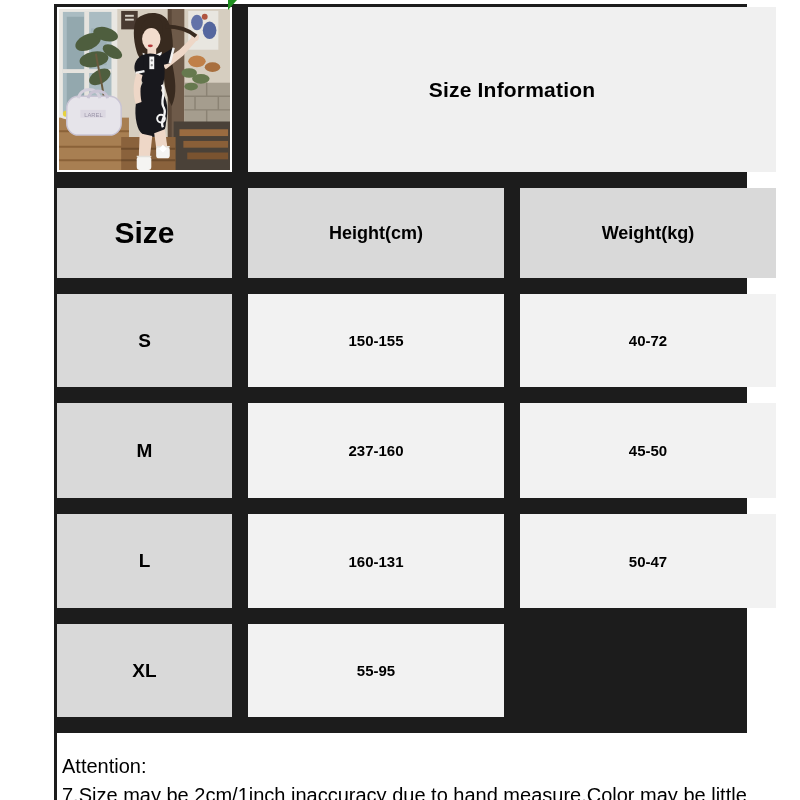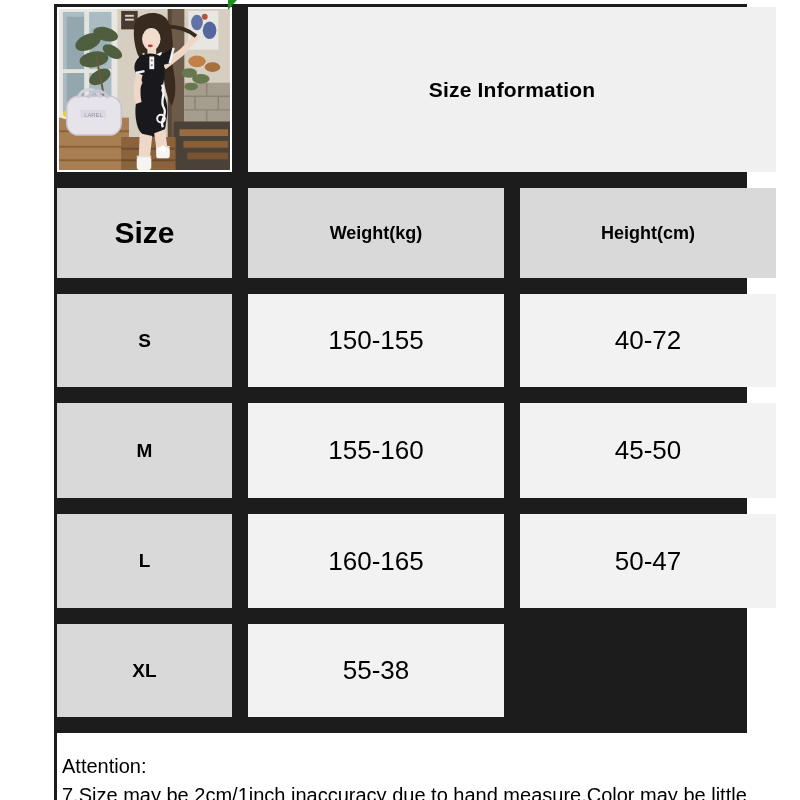--- a/index.html
+++ b/index.html
@@ -23,21 +23,21 @@
   }
   
   .panel{gap:16px;}
   .photo-cell{background:#ffffff;padding:2px;display:block;}
   .photo-cell svg{display:block;width:100%;height:100%;}
   .title-cell{grid-column:2 / span 2;background:#f0f0f0;position:relative;}
   .title-text{font-size:21px;font-weight:700;letter-spacing:0.2px;}
   .hdr{background:#d9d9d9;font-weight:700;font-size:18px;}
   .hdr-size{font-size:30px;}
   .size-col{background:#d9d9d9;font-weight:700;font-size:19px;}
-  .val{font-weight:400;font-size:26px;}
+  .val{font-weight:700;font-size:15px;}
   .attention-cell{
     grid-column:1 / span 3;background:#ffffff;
     display:block;padding:19px 6px 0 5px;
     font-size:20px;line-height:28.5px;font-weight:400;
   }
   .attention-cell p{margin:0;}
   .corner-marker{
     position:absolute;left:228px;top:0;width:9px;height:10px;z-index:6;
   }
 </style>
@@ -157,36 +157,36 @@
       <rect x="100" y="142" width="14" height="12" rx="3" fill="#f5f4f2"></rect>
       <path d="M80 152 h15 M100 142 h14" stroke="#e3e0da" stroke-width="1.5"></path>
       <polygon points="107,140 111,144 107,148 103,144" fill="#ffffff"></polygon>
     </svg>
   </div>
   <div class="cell title-cell">
     <span class="title-text">Size Information</span>
   </div>
 
   <div class="cell hdr hdr-size">Size</div>
+  <div class="cell hdr">Height(cm)</div>
   <div class="cell hdr">Weight(kg)</div>
-  <div class="cell hdr">Height(cm)</div>
 
   <div class="cell size-col">S</div>
   <div class="cell val">150-155</div>
   <div class="cell val">40-72</div>
 
   <div class="cell size-col">M</div>
-  <div class="cell val">155-160</div>
+  <div class="cell val">237-160</div>
   <div class="cell val">45-50</div>
 
   <div class="cell size-col">L</div>
-  <div class="cell val">160-165</div>
+  <div class="cell val">160-131</div>
   <div class="cell val">50-47</div>
 
   <div class="cell size-col">XL</div>
-  <div class="cell val">55-38</div>
+  <div class="cell val">55-95</div>
 
   <div class="cell attention-cell">
     <p>Attention:</p>
     <p>7.Size may be 2cm/1inch inaccuracy due to hand measure,Color may be little different due to monitor ,thanks for your understanding.</p>
   </div>
 
 </div>
 
 </body></html>

